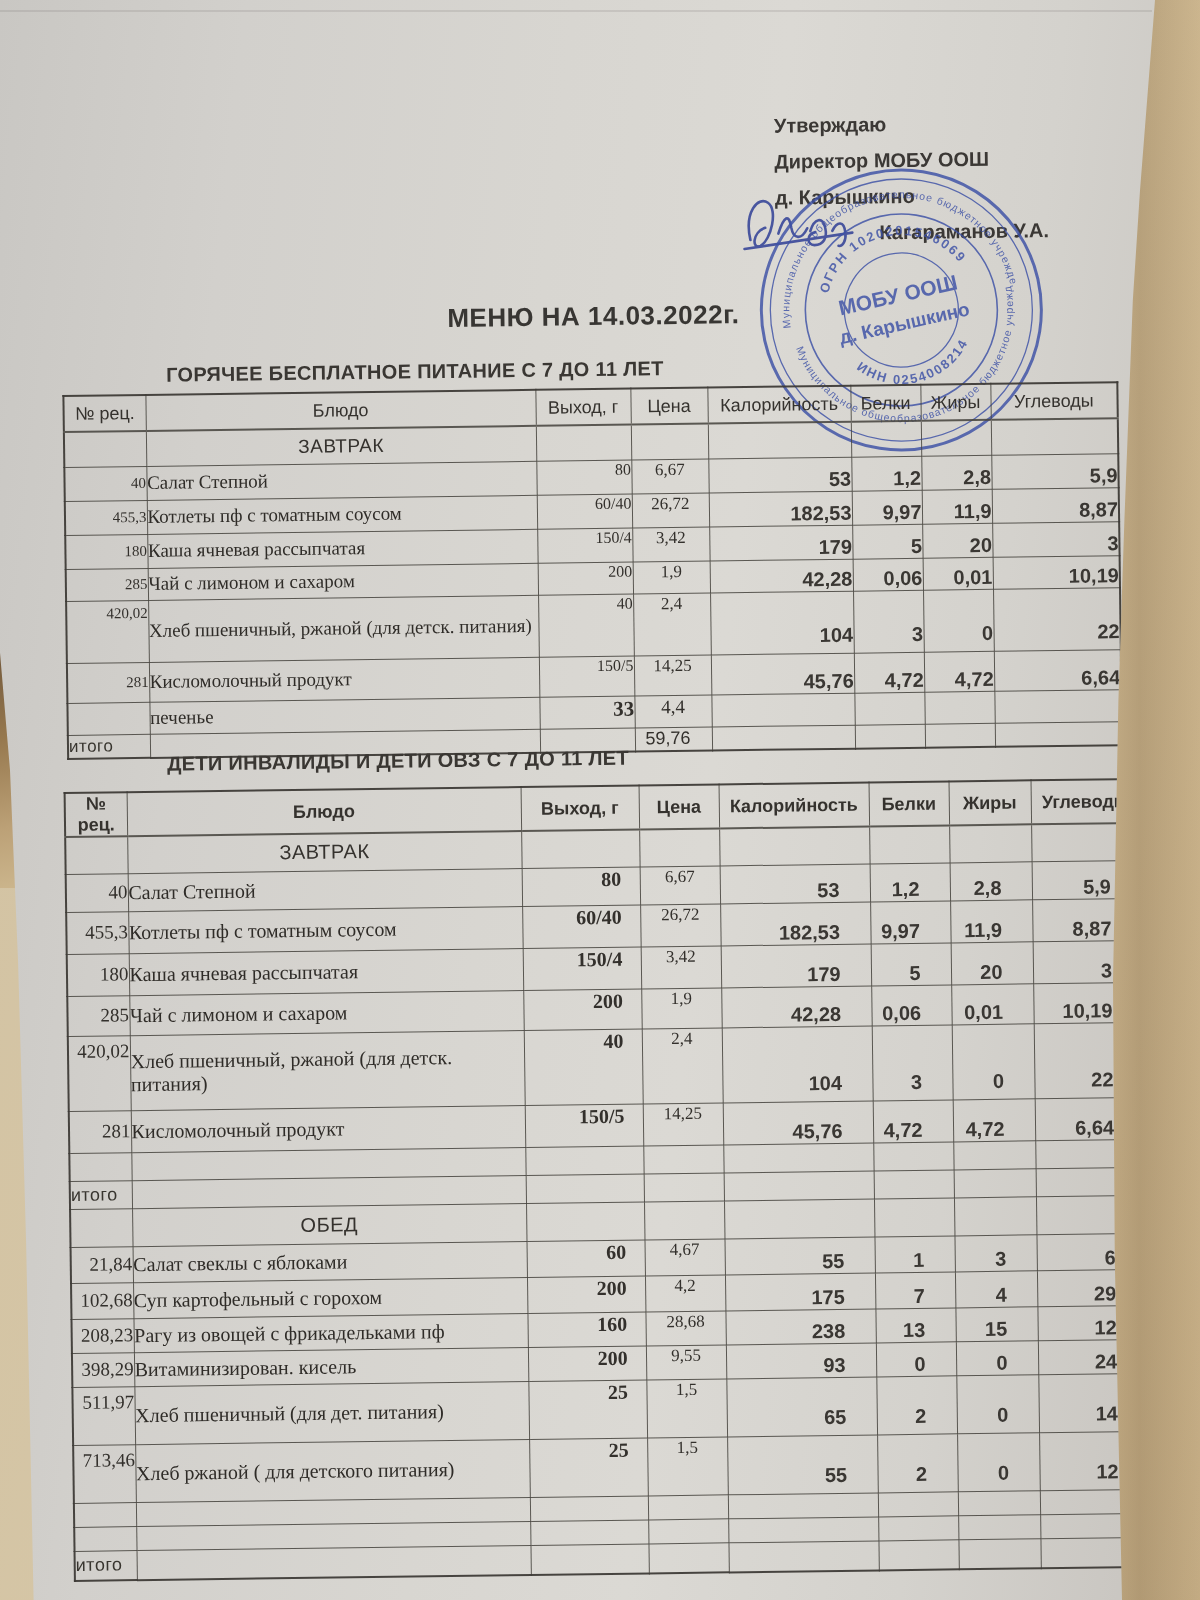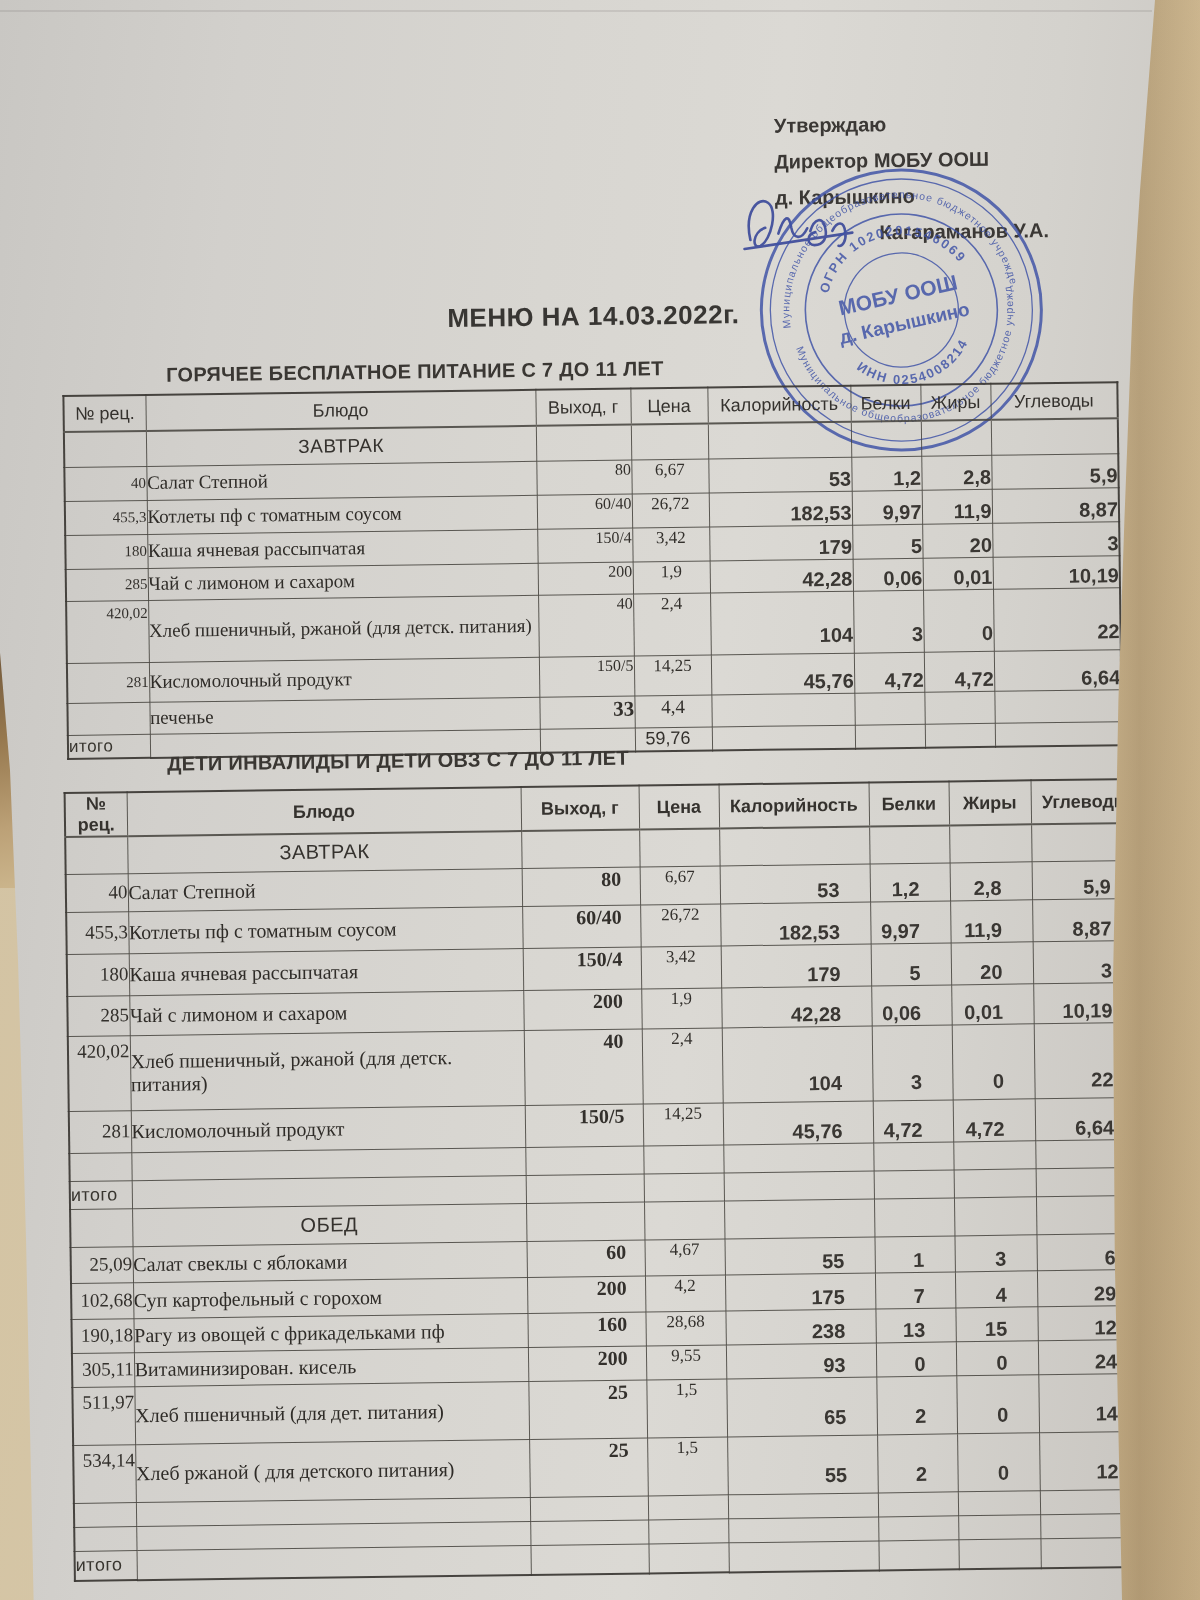--- a/index.html
+++ b/index.html
@@ -368,71 +368,71 @@
               <td class="c-rec"></td>
               <td class="c-meal">ОБЕД</td>
               <td class=""></td>
               <td class=""></td>
               <td class=""></td>
               <td class=""></td>
               <td class=""></td>
               <td class=""></td>
             </tr>
             <tr style="height: 36px;">
-              <td class="c-rec">25,09</td>
+              <td class="c-rec">21,84</td>
               <td class="c-dish">Салат свеклы с яблоками</td>
               <td class="c-out">60</td>
               <td class="c-price">4,67</td>
               <td class="c-nutr">55</td>
               <td class="c-nutr">1</td>
               <td class="c-nutr">3</td>
               <td class="c-nutr">6</td>
             </tr>
             <tr style="height: 36px;">
               <td class="c-rec">102,68</td>
               <td class="c-dish">Суп картофельный с горохом</td>
               <td class="c-out">200</td>
               <td class="c-price">4,2</td>
               <td class="c-nutr">175</td>
               <td class="c-nutr">7</td>
               <td class="c-nutr">4</td>
               <td class="c-nutr">29</td>
             </tr>
             <tr style="height: 34px;">
-              <td class="c-rec">190,18</td>
+              <td class="c-rec">208,23</td>
               <td class="c-dish">Рагу из овощей  с фрикадельками  пф</td>
               <td class="c-out">160</td>
               <td class="c-price">28,68</td>
               <td class="c-nutr">238</td>
               <td class="c-nutr">13</td>
               <td class="c-nutr">15</td>
               <td class="c-nutr">12</td>
             </tr>
             <tr style="height: 34px;">
-              <td class="c-rec">305,11</td>
+              <td class="c-rec">398,29</td>
               <td class="c-dish">Витаминизирован. кисель</td>
               <td class="c-out">200</td>
               <td class="c-price">9,55</td>
               <td class="c-nutr">93</td>
               <td class="c-nutr">0</td>
               <td class="c-nutr">0</td>
               <td class="c-nutr">24</td>
             </tr>
             <tr class="tall" style="height: 58px;">
               <td class="c-rec">511,97</td>
               <td class="c-dish">Хлеб пшеничный (для дет. питания)</td>
               <td class="c-out">25</td>
               <td class="c-price">1,5</td>
               <td class="c-nutr">65</td>
               <td class="c-nutr">2</td>
               <td class="c-nutr">0</td>
               <td class="c-nutr">14</td>
             </tr>
             <tr class="tall" style="height: 58px;">
-              <td class="c-rec">534,14</td>
+              <td class="c-rec">713,46</td>
               <td class="c-dish">Хлеб ржаной ( для детского питания)</td>
               <td class="c-out">25</td>
               <td class="c-price">1,5</td>
               <td class="c-nutr">55</td>
               <td class="c-nutr">2</td>
               <td class="c-nutr">0</td>
               <td class="c-nutr">12</td>
             </tr>
             <tr style="height: 24px;">
               <td class=""></td>

